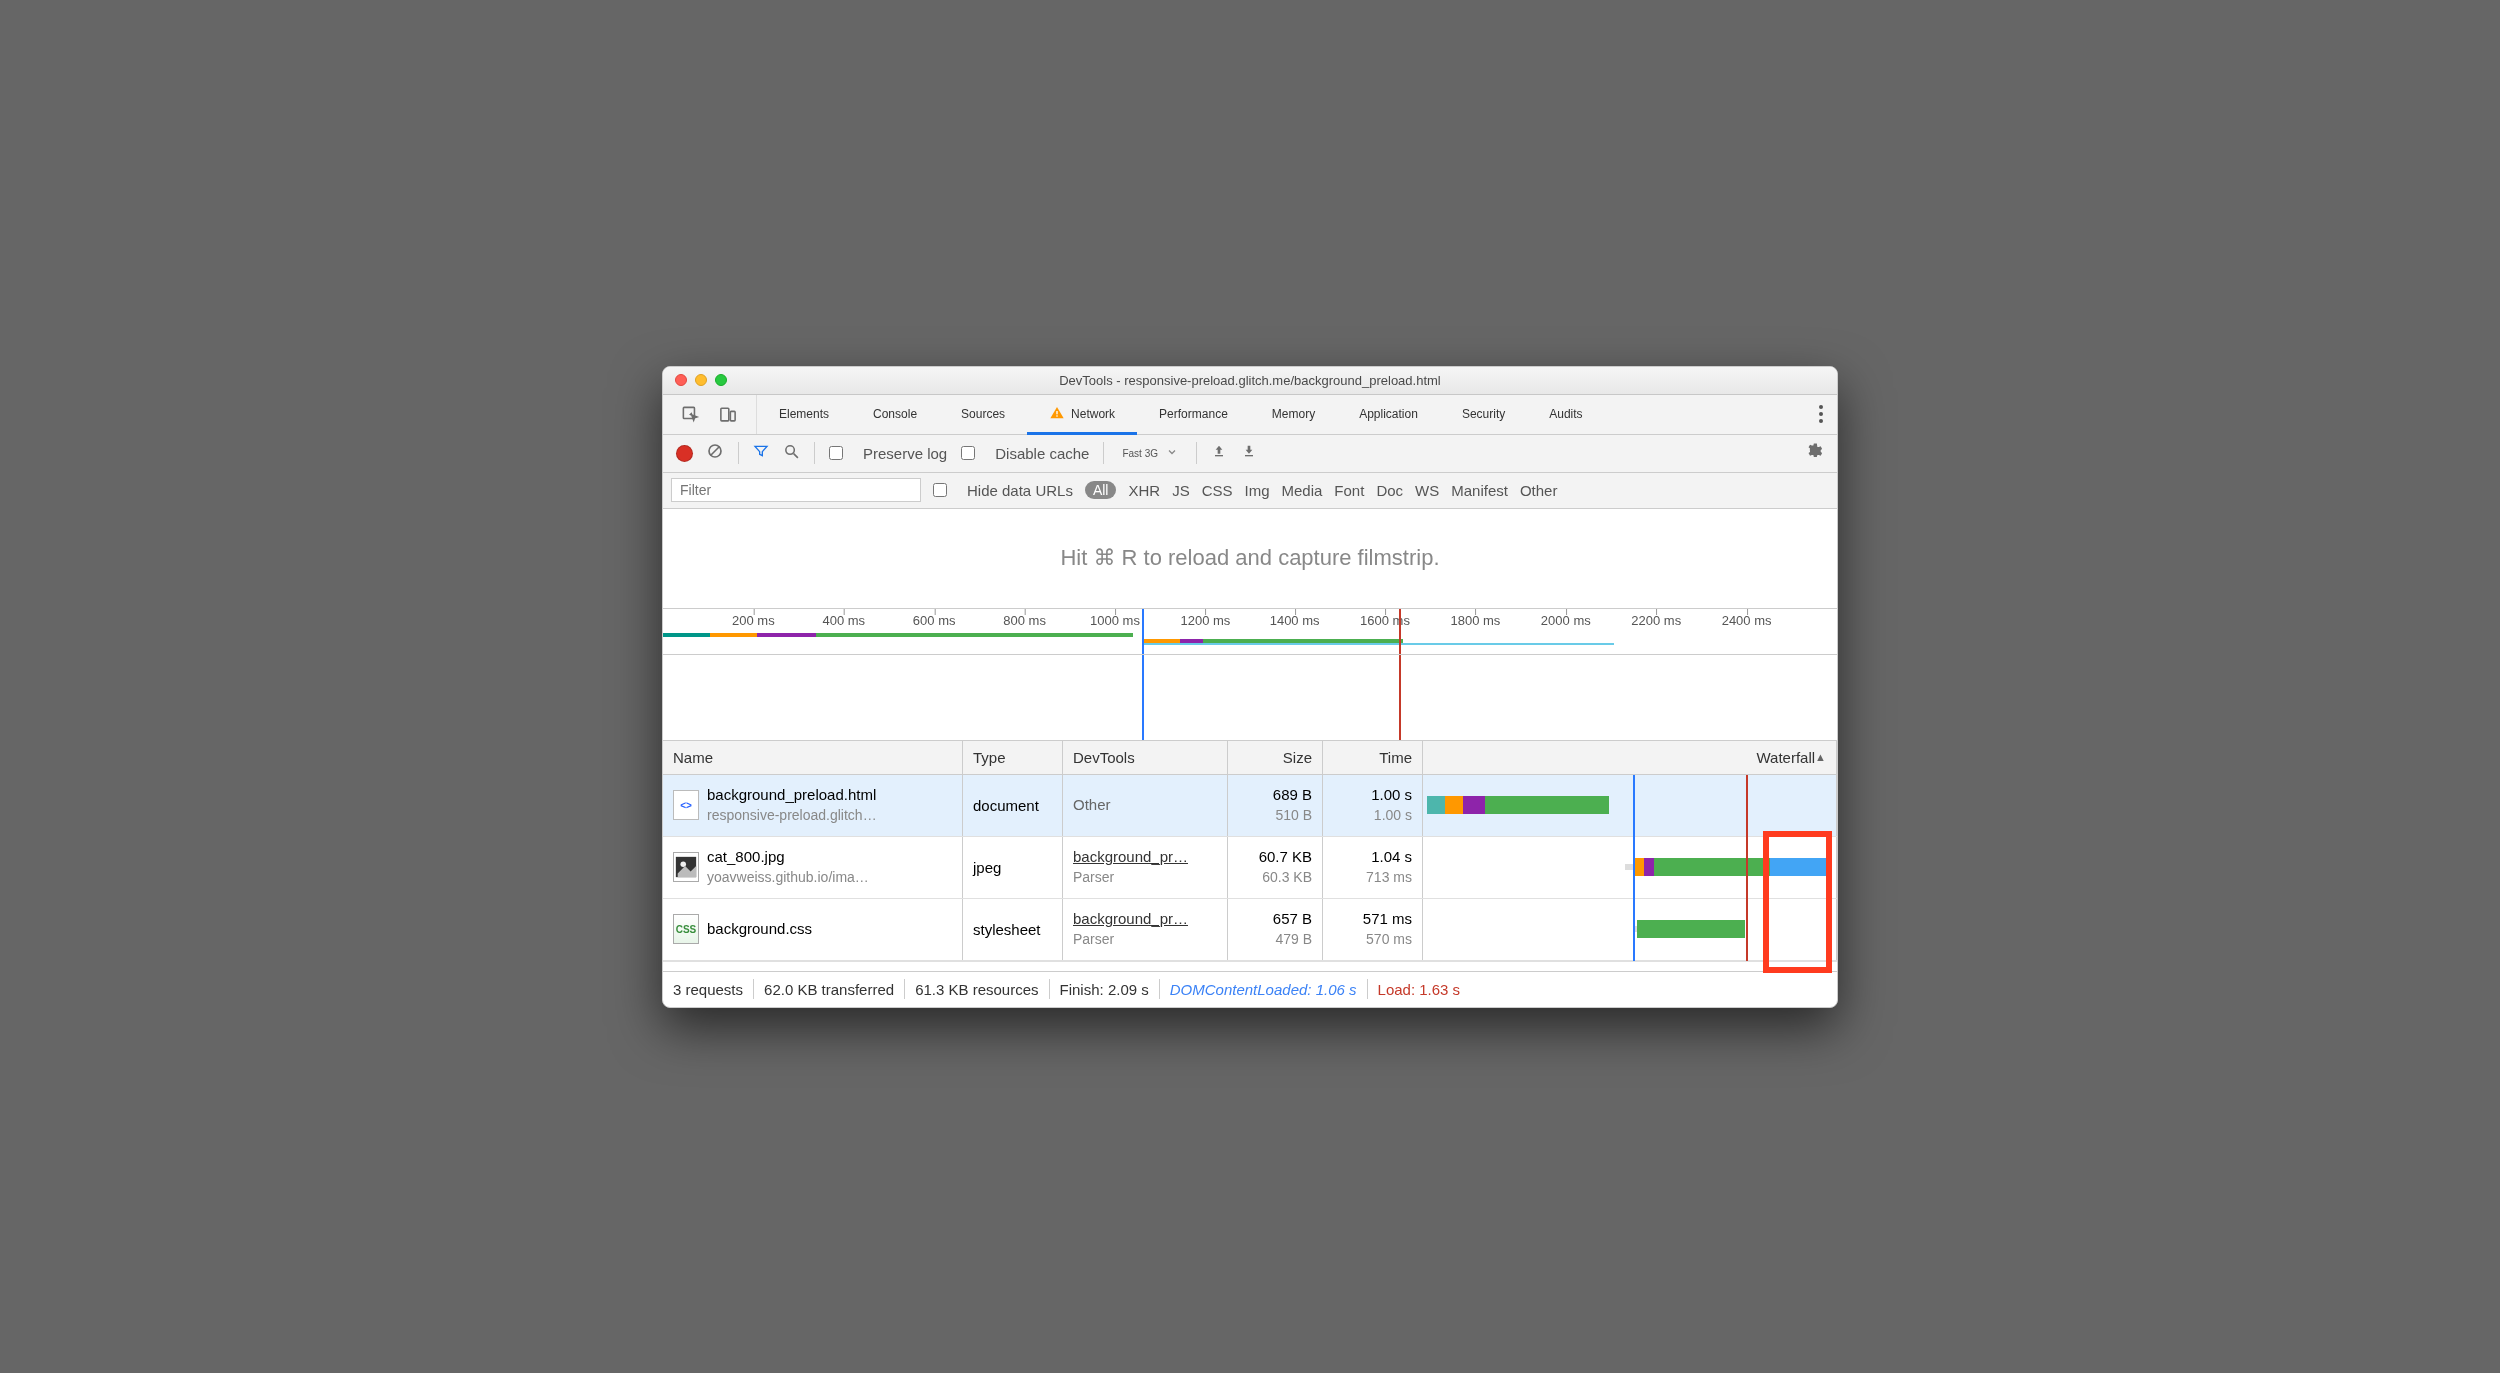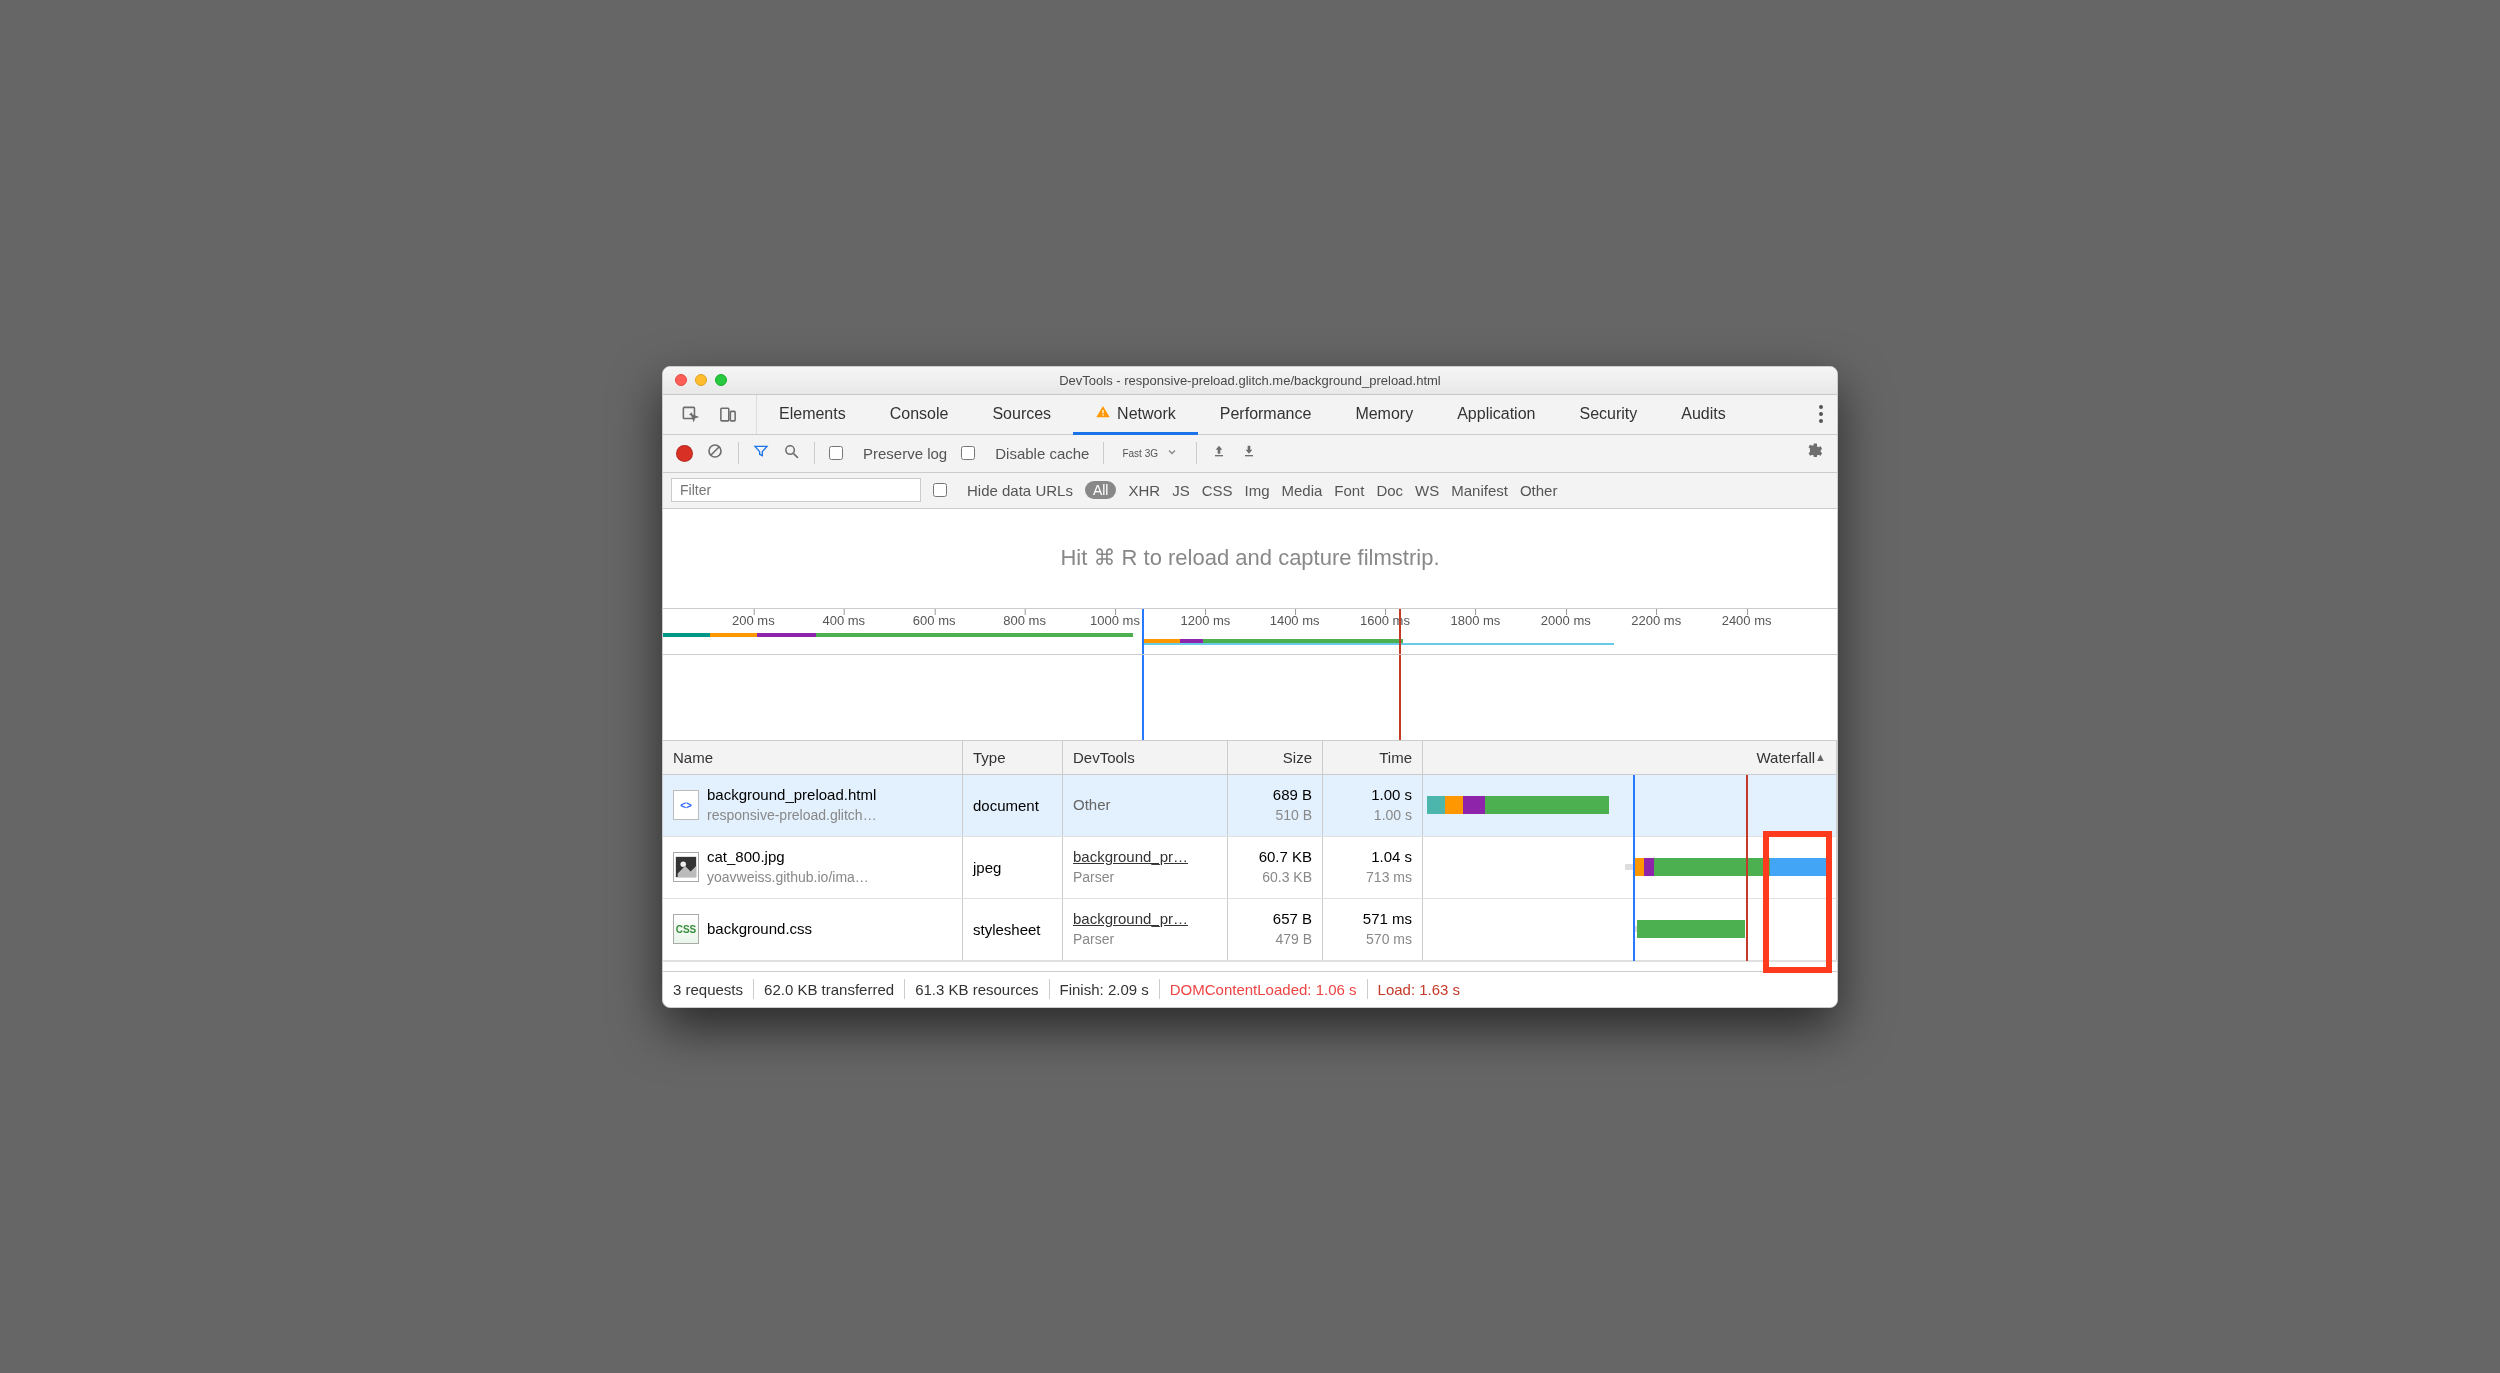--- a/index.html
+++ b/index.html
@@ -11,21 +11,21 @@
   .light { width:12px; height:12px; border-radius:50%; }
   .light.red { background:#ff5f57; border:1px solid #e1483f; }
   .light.yellow { background:#ffbd2e; border:1px solid #dea123; }
   .light.green { background:#28c940; border:1px solid #1aad2b; }
   .title { position:absolute; left:0; right:0; text-align:center; font-size:13px; color:#4a4a4a; }
   
   .tabs-row { height:40px; background:#f3f3f3; border-bottom:1px solid #ccc; display:flex; align-items:stretch; }
   .tabs-left-icons { display:flex; align-items:center; gap:18px; padding:0 18px; border-right:1px solid #ddd; }
   .icon { color:#6e6e6e; display:inline-flex; align-items:center; justify-content:center; }
   .tabs { display:flex; align-items:stretch; flex:1; }
-  .tab { display:flex; align-items:center; padding:16px 22px; font-size:16px; color:#333; cursor:pointer; position:relative; }
+  .tab { display:flex; align-items:center; padding:16px 22px; font-size:12px; color:#333; cursor:pointer; position:relative; }
   .tab.active { color:#333; }
   .tab.active::after { content:""; position:absolute; bottom:-1px; left:0; right:0; height:3px; background:#1a73e8; }
   .warn-icon { margin-right:6px; }
   .tabs-right { display:flex; align-items:center; padding:0 14px; }
   .kebab { display:flex; flex-direction:column; gap:3px; }
   .kebab div { width:4px;height:4px;background:#555;border-radius:50%; }
   
   .toolbar { height:38px; background:#f3f3f3; border-bottom:1px solid #ccc; display:flex; align-items:center; padding:0 14px; gap:14px; }
   .sep { width:1px; height:22px; background:#ccc; }
   .record { width:15px;height:15px;border-radius:50%;background:#d93025; box-shadow:0 0 0 1px #b32a20; }
@@ -88,21 +88,21 @@
   .wf-seg.queue { background:#ddd; top:6px; height:6px; }
   .wf-seg.teal { background:#4db6ac; }
   .wf-seg.orange { background:#ff9800; }
   .wf-seg.purple { background:#8e24aa; }
   .wf-seg.green { background:#4caf50; }
   .wf-seg.blue { background:#42a5f5; }
   .hl-box { position:absolute; border:6px solid #ff3b1f; pointer-events:none; }
   
   .status { height:36px; border-top:1px solid #ccc; display:flex; align-items:center; font-size:15px; padding:0 10px; gap:10px; color:#333; }
   .status .sep2 { width:1px; height:20px; background:#ccc; }
-  .dcl { color:#ef4444; }
+  .dcl { color:#3b82f6;font-style:italic; }
   .load { color:#c53929; }
 </style>
 </head>
 <body>
 
 <div class="window">
 
   <div class="titlebar">
     <div class="traffic">
       <div class="light red"></div>

